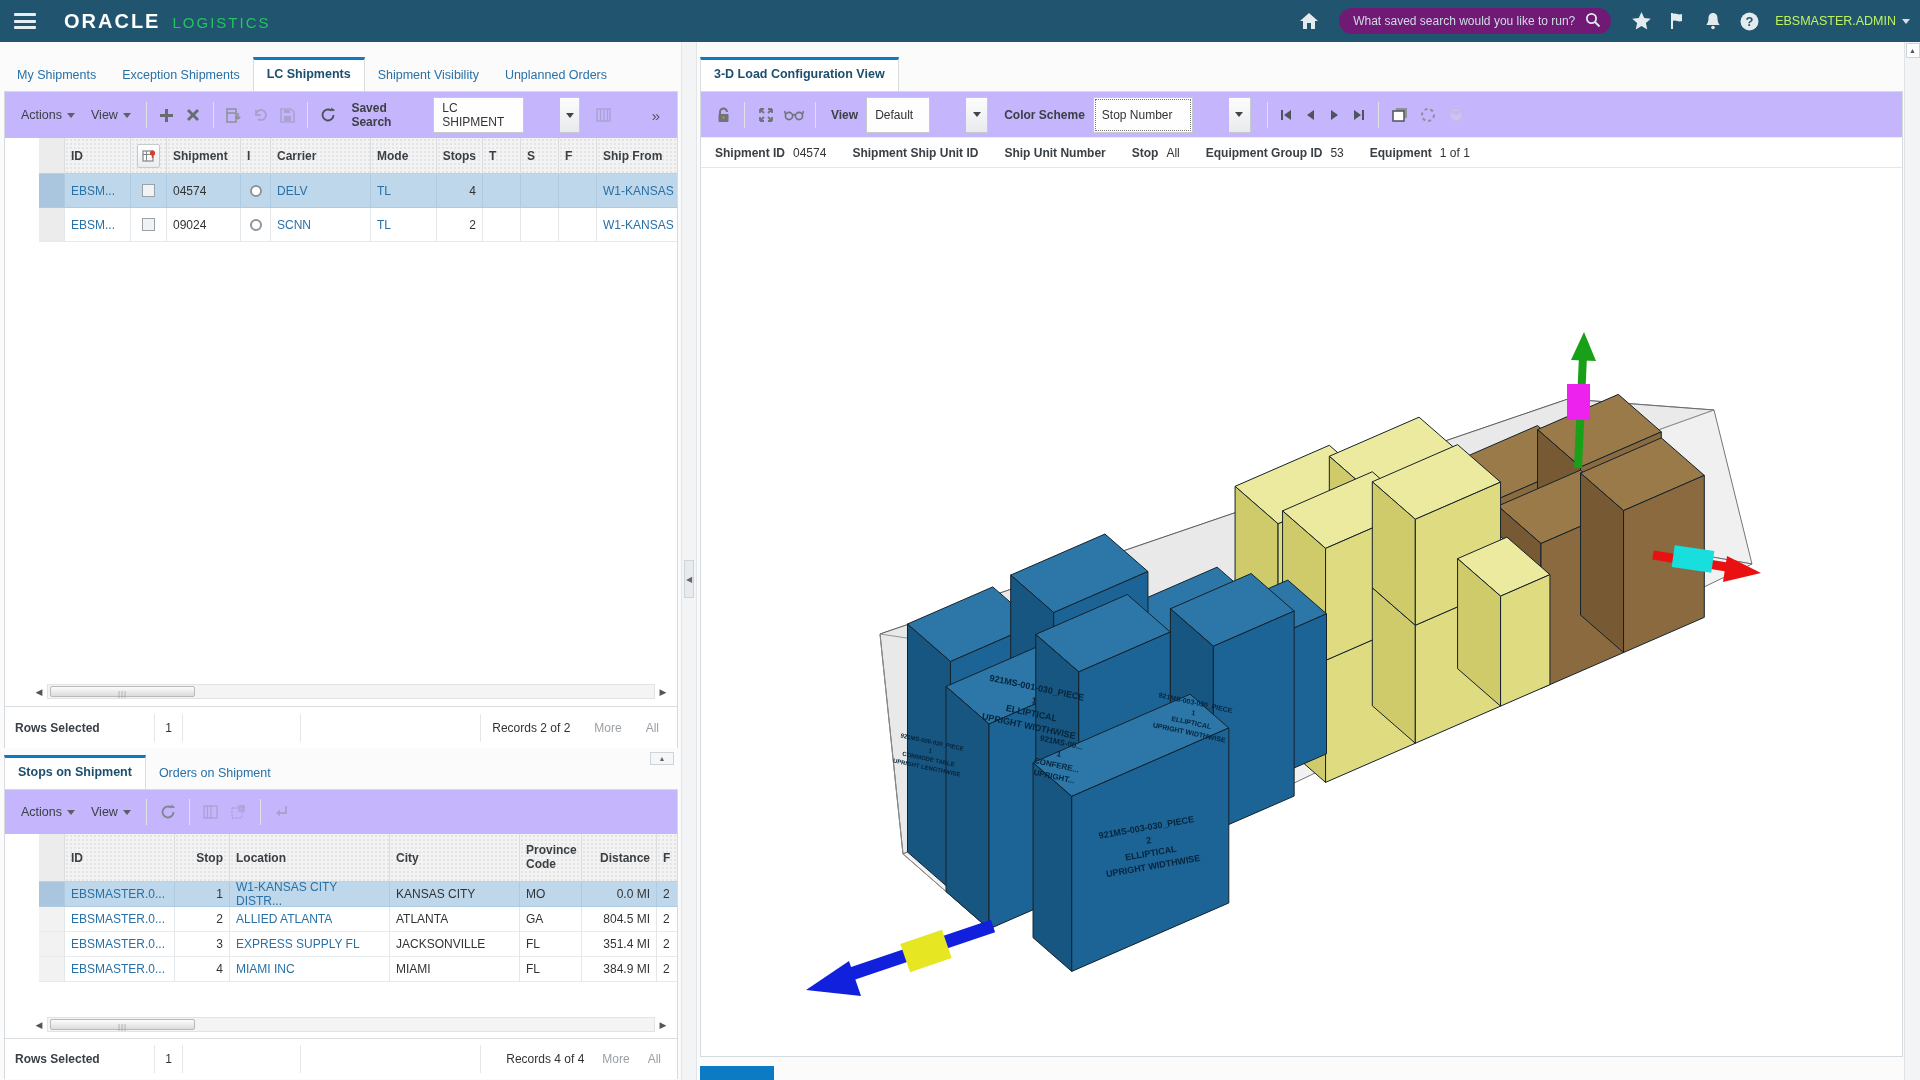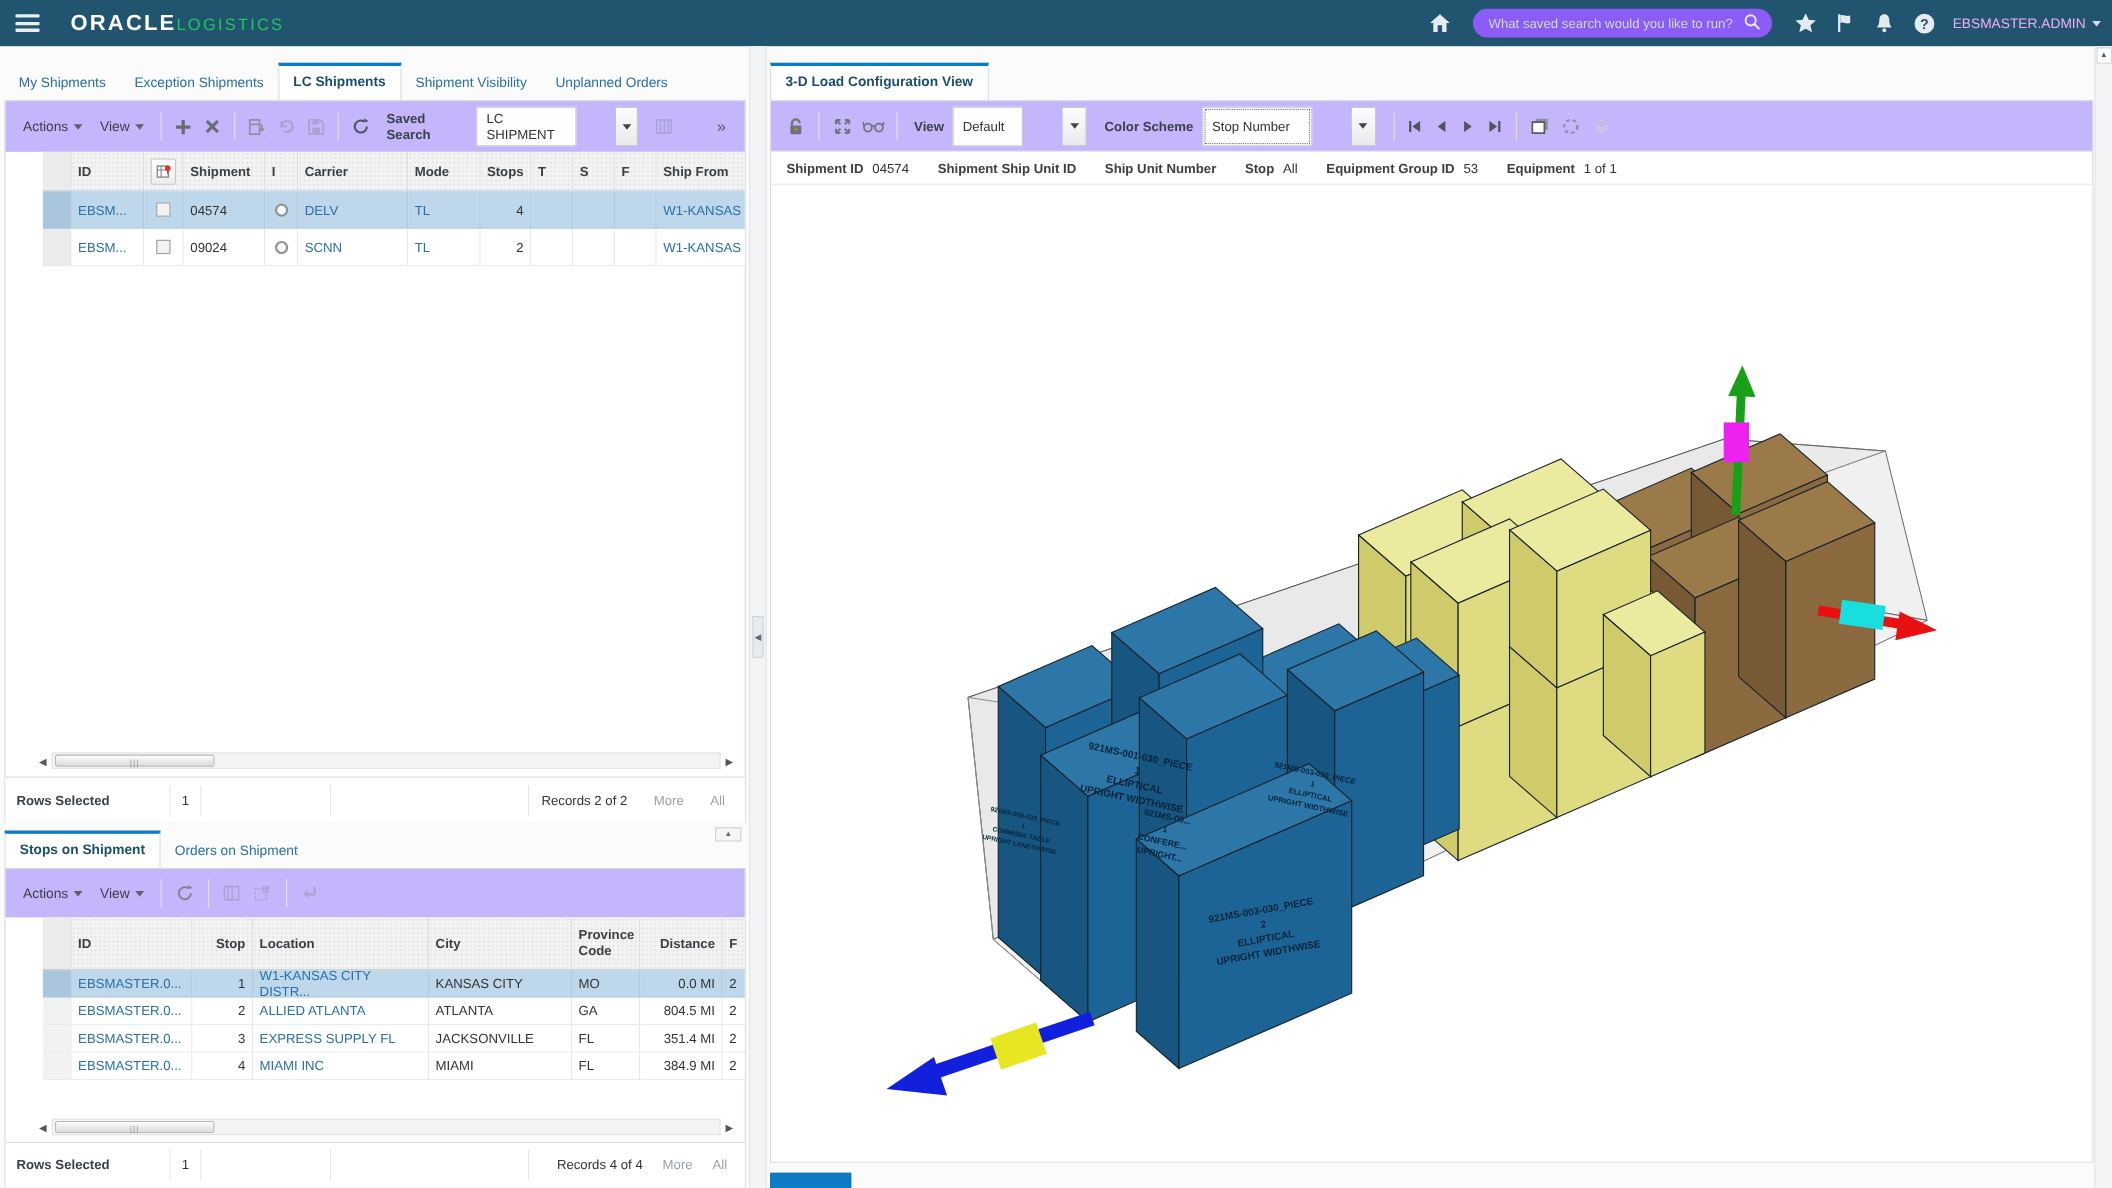--- a/index.html
+++ b/index.html
@@ -4,29 +4,29 @@
 <style>
   * { margin:0; padding:0; box-sizing:border-box; }
   html,body { width:1920px; height:1080px; overflow:hidden; background:#fff;
     font-family:"Liberation Sans", sans-serif; font-size:12px; color:#333; }
   .screen { position:relative; width:1920px; height:1080px; background:#fbfbfb; }
 
   
   .hdr { position:absolute; left:0; top:0; width:1920px; height:42px; background:#20546f; display:flex; align-items:center; }
   .hamburger { width:22px; height:16px; margin-left:14px; display:flex; flex-direction:column; justify-content:space-between; cursor:pointer; }
   .hamburger span { display:block; height:3px; background:#e8edf0; border-radius:1px; }
-  .brand { margin-left:28px; color:#fff; display:flex; align-items:baseline; }
+  .brand { margin-left:28px; color:#fff; display:flex; align-items:baseline; gap:12px; }
   .brand .oracle { font-size:20px; font-weight:bold; letter-spacing:2px; }
   .brand .suite { font-size:15px; letter-spacing:2px; color:#22c55e; }
   .hdr-right { margin-left:auto; display:flex; align-items:center; gap:0; padding-right:10px; }
   .hdr-ic { width:36px; height:30px; display:flex; align-items:center; justify-content:center; color:#dfe7ec; cursor:pointer; }
-  .pill { width:272px; height:26px; background:#8b5cf6; border-radius:13px; display:flex; align-items:center; padding:0 10px 0 14px; margin:0 12px; }
+  .pill { width:272px; height:26px; background:#701a75; border-radius:13px; display:flex; align-items:center; padding:0 10px 0 14px; margin:0 12px; }
   .pill input { flex:1; background:transparent; border:none; outline:none; color:#e8eef2; font-size:12px; font-family:"Liberation Sans",sans-serif; }
   .pill input::placeholder { color:#cfdbe2; }
-  .user { color:#f0abfc; font-size:12.5px; display:flex; align-items:center; gap:6px; margin-left:8px; cursor:pointer; }
+  .user { color:#bef264; font-size:12.5px; display:flex; align-items:center; gap:6px; margin-left:8px; cursor:pointer; }
   .caret-dn { width:0; height:0; border-left:4px solid transparent; border-right:4px solid transparent; border-top:5px solid #d7dfe4; display:inline-block; }
 
   
   .tabsbar { position:absolute; top:50px; height:42px; display:flex; align-items:flex-end; }
   .tab { padding:9px 13px 10px; color:#2970a6; font-size:12.5px; cursor:pointer; white-space:nowrap; }
   .tab.active { background:#fff; border:1px solid #d9dde0; border-bottom:1px solid #fff; border-top:3px solid #0d7ac4; color:#1c4f6e; font-weight:bold; padding-top:7px; }
 
   
   .panel { position:absolute; background:#fff; border:1px solid #d5dade; }
 

